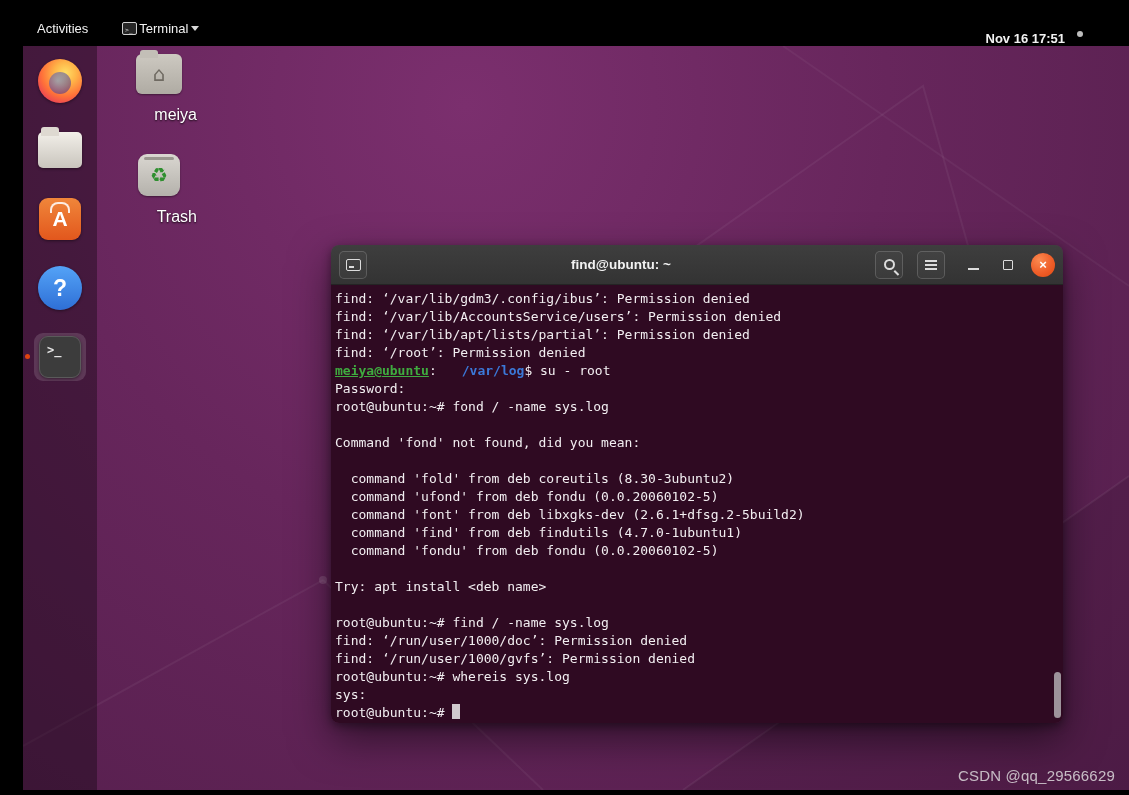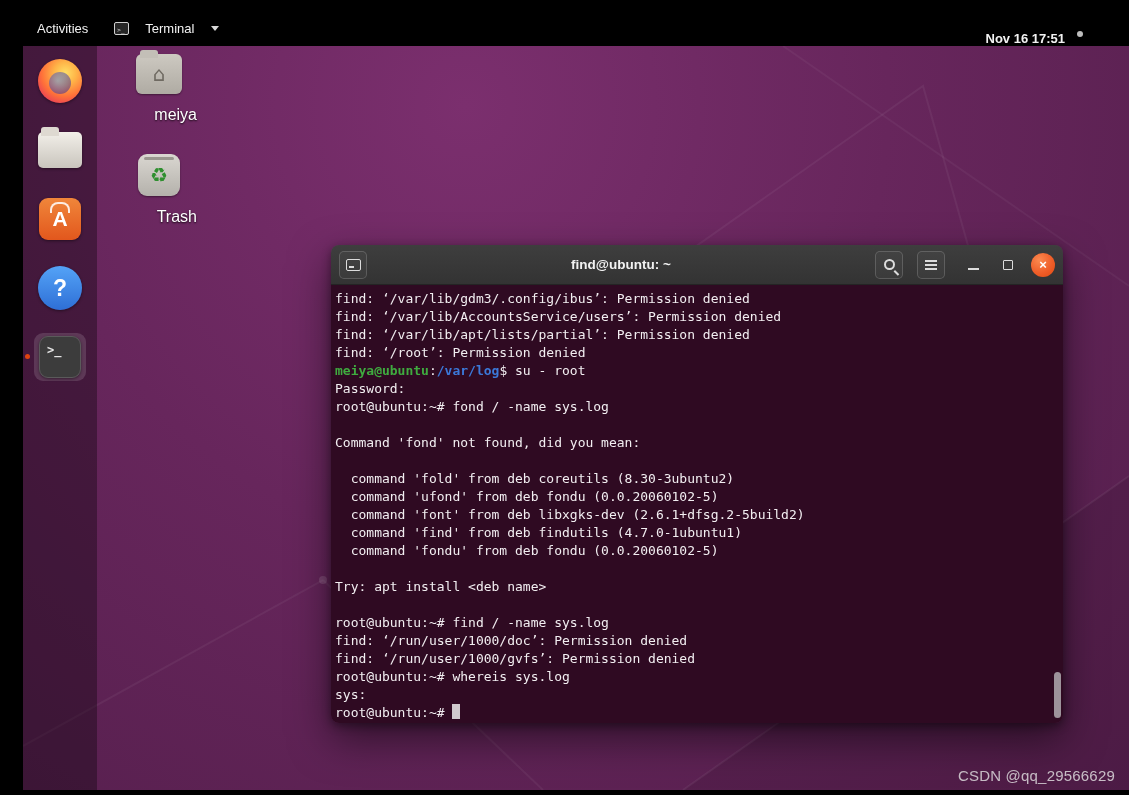--- a/index.html
+++ b/index.html
@@ -11,21 +11,21 @@
   }
   *{box-sizing:border-box;}
   html,body{margin:0;padding:0;background:#000;}
   body{width:1129px;height:795px;position:relative;overflow:hidden;
        font-family:"Liberation Sans",sans-serif;}
 
   
   .topbar{position:absolute;top:0;left:0;right:0;height:38px;background:#000;
           display:flex;align-items:center;padding-top:18px;color:#f2f2f2;font-size:13px;z-index:30;}
   .tb-activities{margin-left:37px;cursor:default;}
-  .tb-appmenu{margin-left:26px;display:flex;align-items:center;gap:16px;cursor:default;}
+  .tb-appmenu{margin-left:34px;display:flex;align-items:center;gap:2px;cursor:default;}
   .tb-appicon{width:15px;height:13px;border:1px solid #cfcfcf;border-radius:2px;background:#262626;
               display:flex;align-items:flex-end;padding:1px 2px;}
   .tb-appicon span{font:6px/6px "DejaVu Sans Mono",monospace;color:#e8e8e8;}
   .tb-caret{width:0;height:0;border-left:4px solid transparent;border-right:4px solid transparent;
             border-top:5px solid #d8d8d8;margin-left:1px;}
   .tb-right{margin-left:auto;display:flex;align-items:flex-start;margin-right:46px;margin-top:20px;}
   .tb-clock{font-weight:bold;}
   .tb-dot{width:6px;height:6px;border-radius:50%;background:#bdbdbd;margin-left:12px;}
 
   
@@ -109,22 +109,22 @@
           background:radial-gradient(circle at 35% 30%, #fb8a50 0%, #ef5e29 55%, #df4910 100%);
           display:flex;align-items:center;justify-content:center;}
   .close-glyph{color:#fff;font-size:13px;line-height:1;font-weight:bold;}
   .hdr-gap-s{margin-right:14px;}
   .hdr-gap-m{margin-right:6px;}
 
   .tw-body{position:absolute;top:40px;left:0;right:0;bottom:0;background:var(--terminal-bg);padding-left:17px;}
   .tw-output{position:absolute;left:4px;top:5px;right:14px;bottom:0;
              font:13px/18px "DejaVu Sans Mono",monospace;color:var(--terminal-fg);white-space:pre;}
   .tline{min-height:18px;}
-  .c-green{color:var(--prompt-green);font-weight:bold;}
-  .c-blue{color:var(--path-blue);font-weight:bold;}
+  .c-green{color:var(--prompt-green);font-weight:bold;text-decoration:underline;}
+  .c-blue{color:var(--path-blue);font-weight:bold;margin-left:25px;}
   .cursor{display:inline-block;width:8px;height:15px;background:#d0c9ce;vertical-align:-2px;}
   .scroll-thumb{position:absolute;right:2px;top:387px;width:7px;height:46px;border-radius:4px;
              background:rgba(176,172,176,.85);}
 </style>
 </head>
 <body>
 
 <div class="topbar">
   <div class="tb-activities">Activities</div>
   <div class="tb-appmenu">

